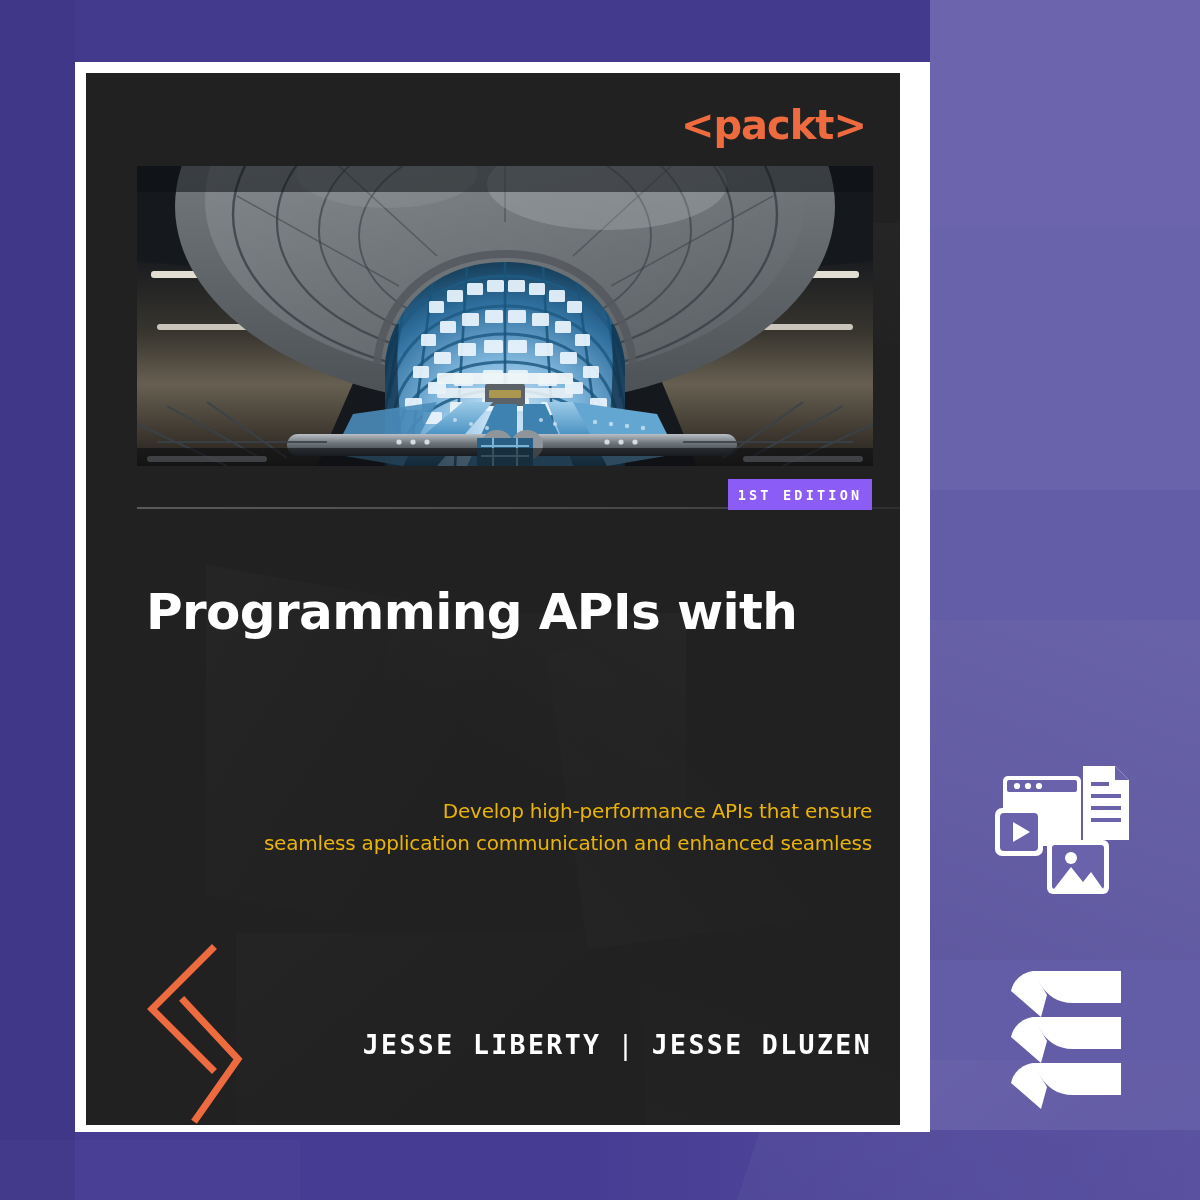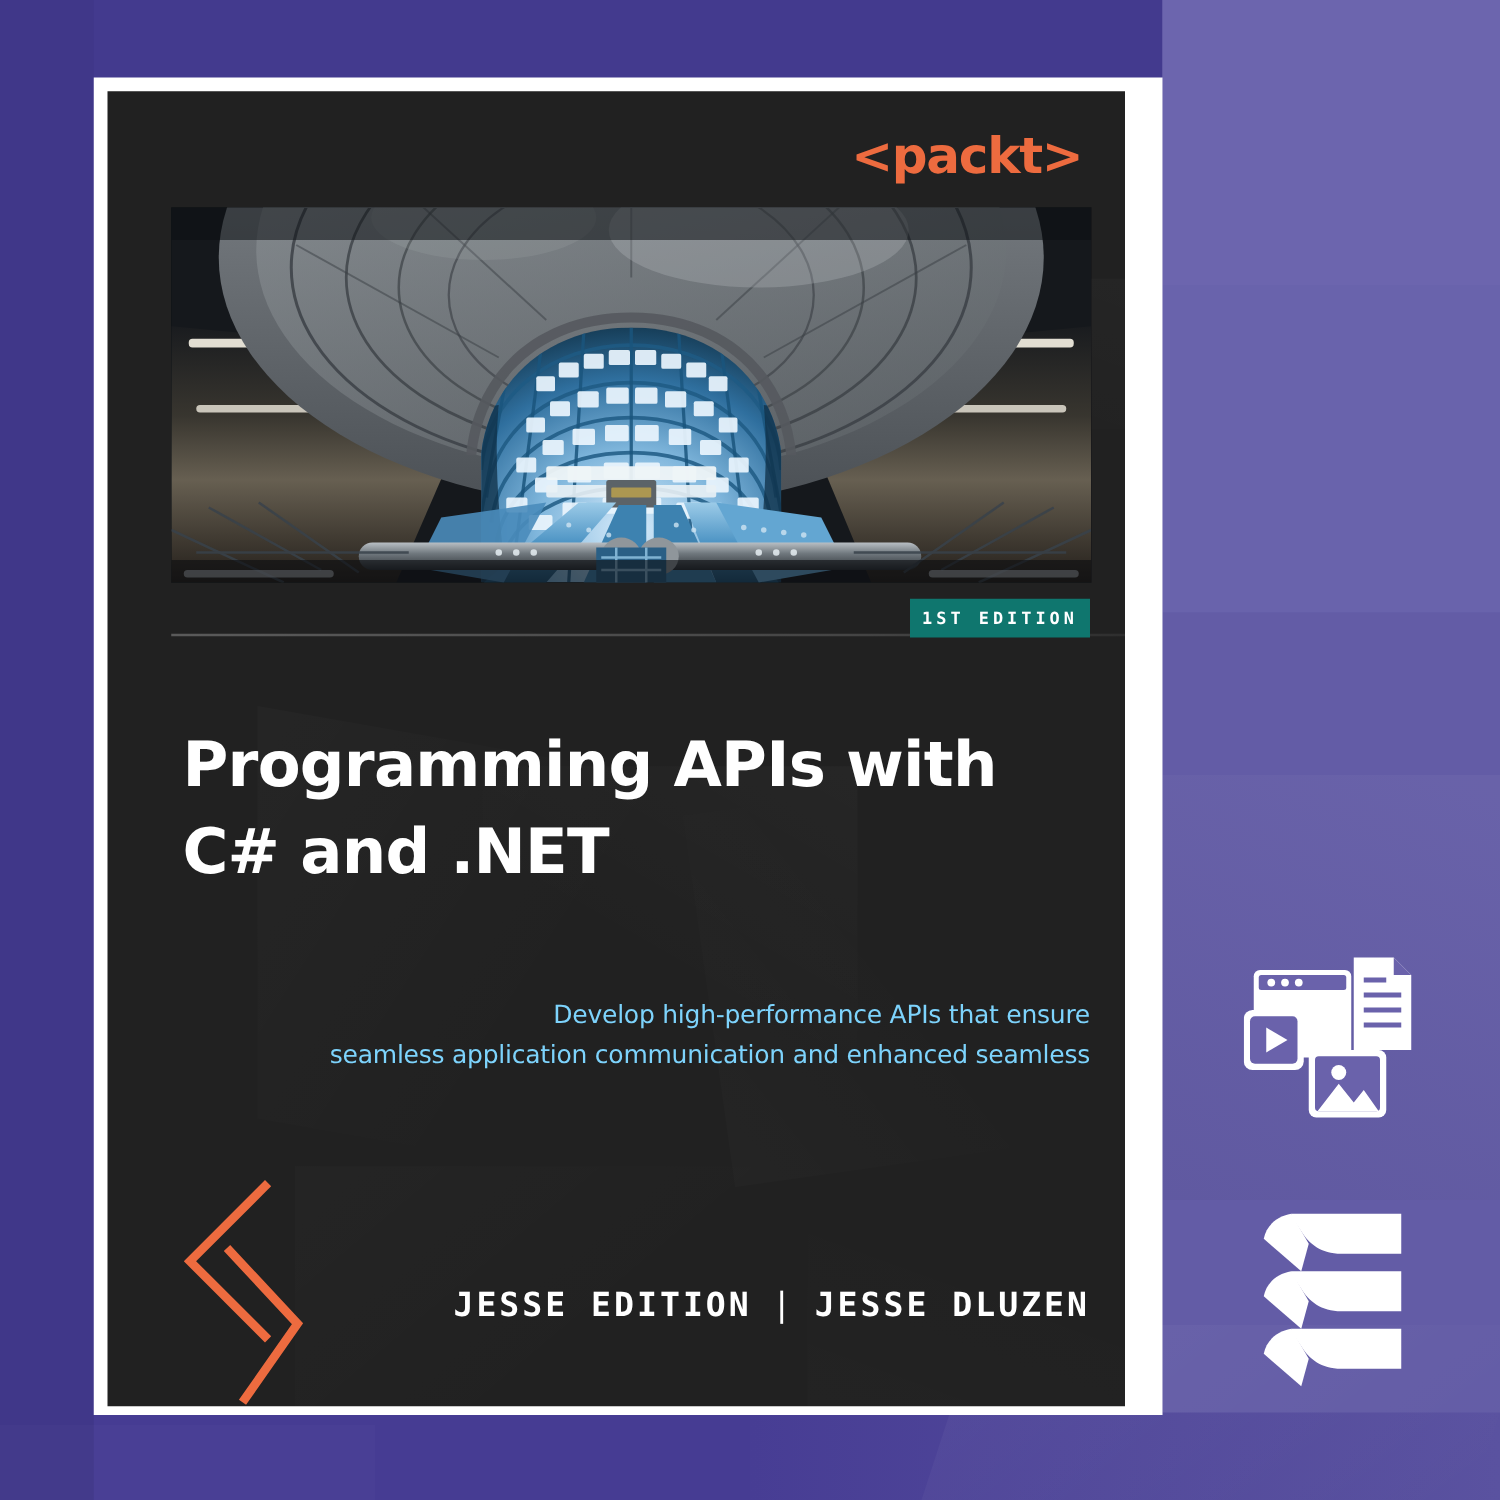--- a/index.html
+++ b/index.html
@@ -80,40 +80,40 @@
   }
   .photo svg{display:block;width:100%;height:100%;}
 
   
   .divider{
     position:absolute;left:51px;top:434px;width:785px;height:2px;
     background:linear-gradient(90deg,rgba(255,255,255,.26),rgba(255,255,255,.16) 70%,rgba(255,255,255,.05));
   }
   .edition{
     position:absolute;left:642px;top:406px;width:144px;height:31px;
-    background:#0f766e;color:#ffffff;
+    background:#8b5cf6;color:#ffffff;
     display:flex;align-items:center;justify-content:center;
     font-family:"DejaVu Sans Mono",monospace;
     font-size:13.5px;font-weight:700;letter-spacing:3.2px;
   }
 
   
   .title{
     position:absolute;left:60px;top:505px;width:726px;
     color:#ffffff;
     font-family:"DejaVu Sans",sans-serif;
     font-weight:700;font-size:50px;line-height:1.37;
     letter-spacing:-0.6px;
   }
   .title div{display:block;}
 
   
   .subtitle{
     position:absolute;left:60px;top:722px;width:726px;
-    text-align:right;color:#7dd3fc;
+    text-align:right;color:#eab308;
     font-family:"DejaVu Sans",sans-serif;
     font-weight:400;font-size:20px;line-height:1.62;
     letter-spacing:-0.2px;
   }
 
   
   .authors{
     position:absolute;left:60px;top:956px;width:726px;
     text-align:right;color:#ffffff;
     font-family:"DejaVu Sans Mono",monospace;
@@ -369,30 +369,29 @@
         </g>
       </svg>
     </div>
 
     <div class="divider"></div>
 
     <div class="edition">1ST EDITION</div>
 
     <div class="title">
       <div>Programming APIs with</div>
-      <div>C# and .NET</div>
     </div>
 
     <div class="subtitle">
       <div>Develop high-performance APIs that ensure</div>
       <div>seamless application communication and enhanced seamless</div>
     </div>
 
     <div class="authors">
-      <span>JESSE EDITION</span><span class="sep">|</span><span>JESSE DLUZEN</span>
+      <span>JESSE LIBERTY</span><span class="sep">|</span><span>JESSE DLUZEN</span>
     </div>
 
     <div class="slogo">
       <svg viewBox="0 0 110 185" fill="none">
         <path d="M74 8 L14 68 L74 128" stroke="#ED6B3F" stroke-width="7" stroke-linecap="square" stroke-linejoin="miter"></path>
         <path d="M46 60 L100 118 L58 178" stroke="#ED6B3F" stroke-width="7" stroke-linecap="square" stroke-linejoin="miter"></path>
       </svg>
     </div>
 
   </div>

